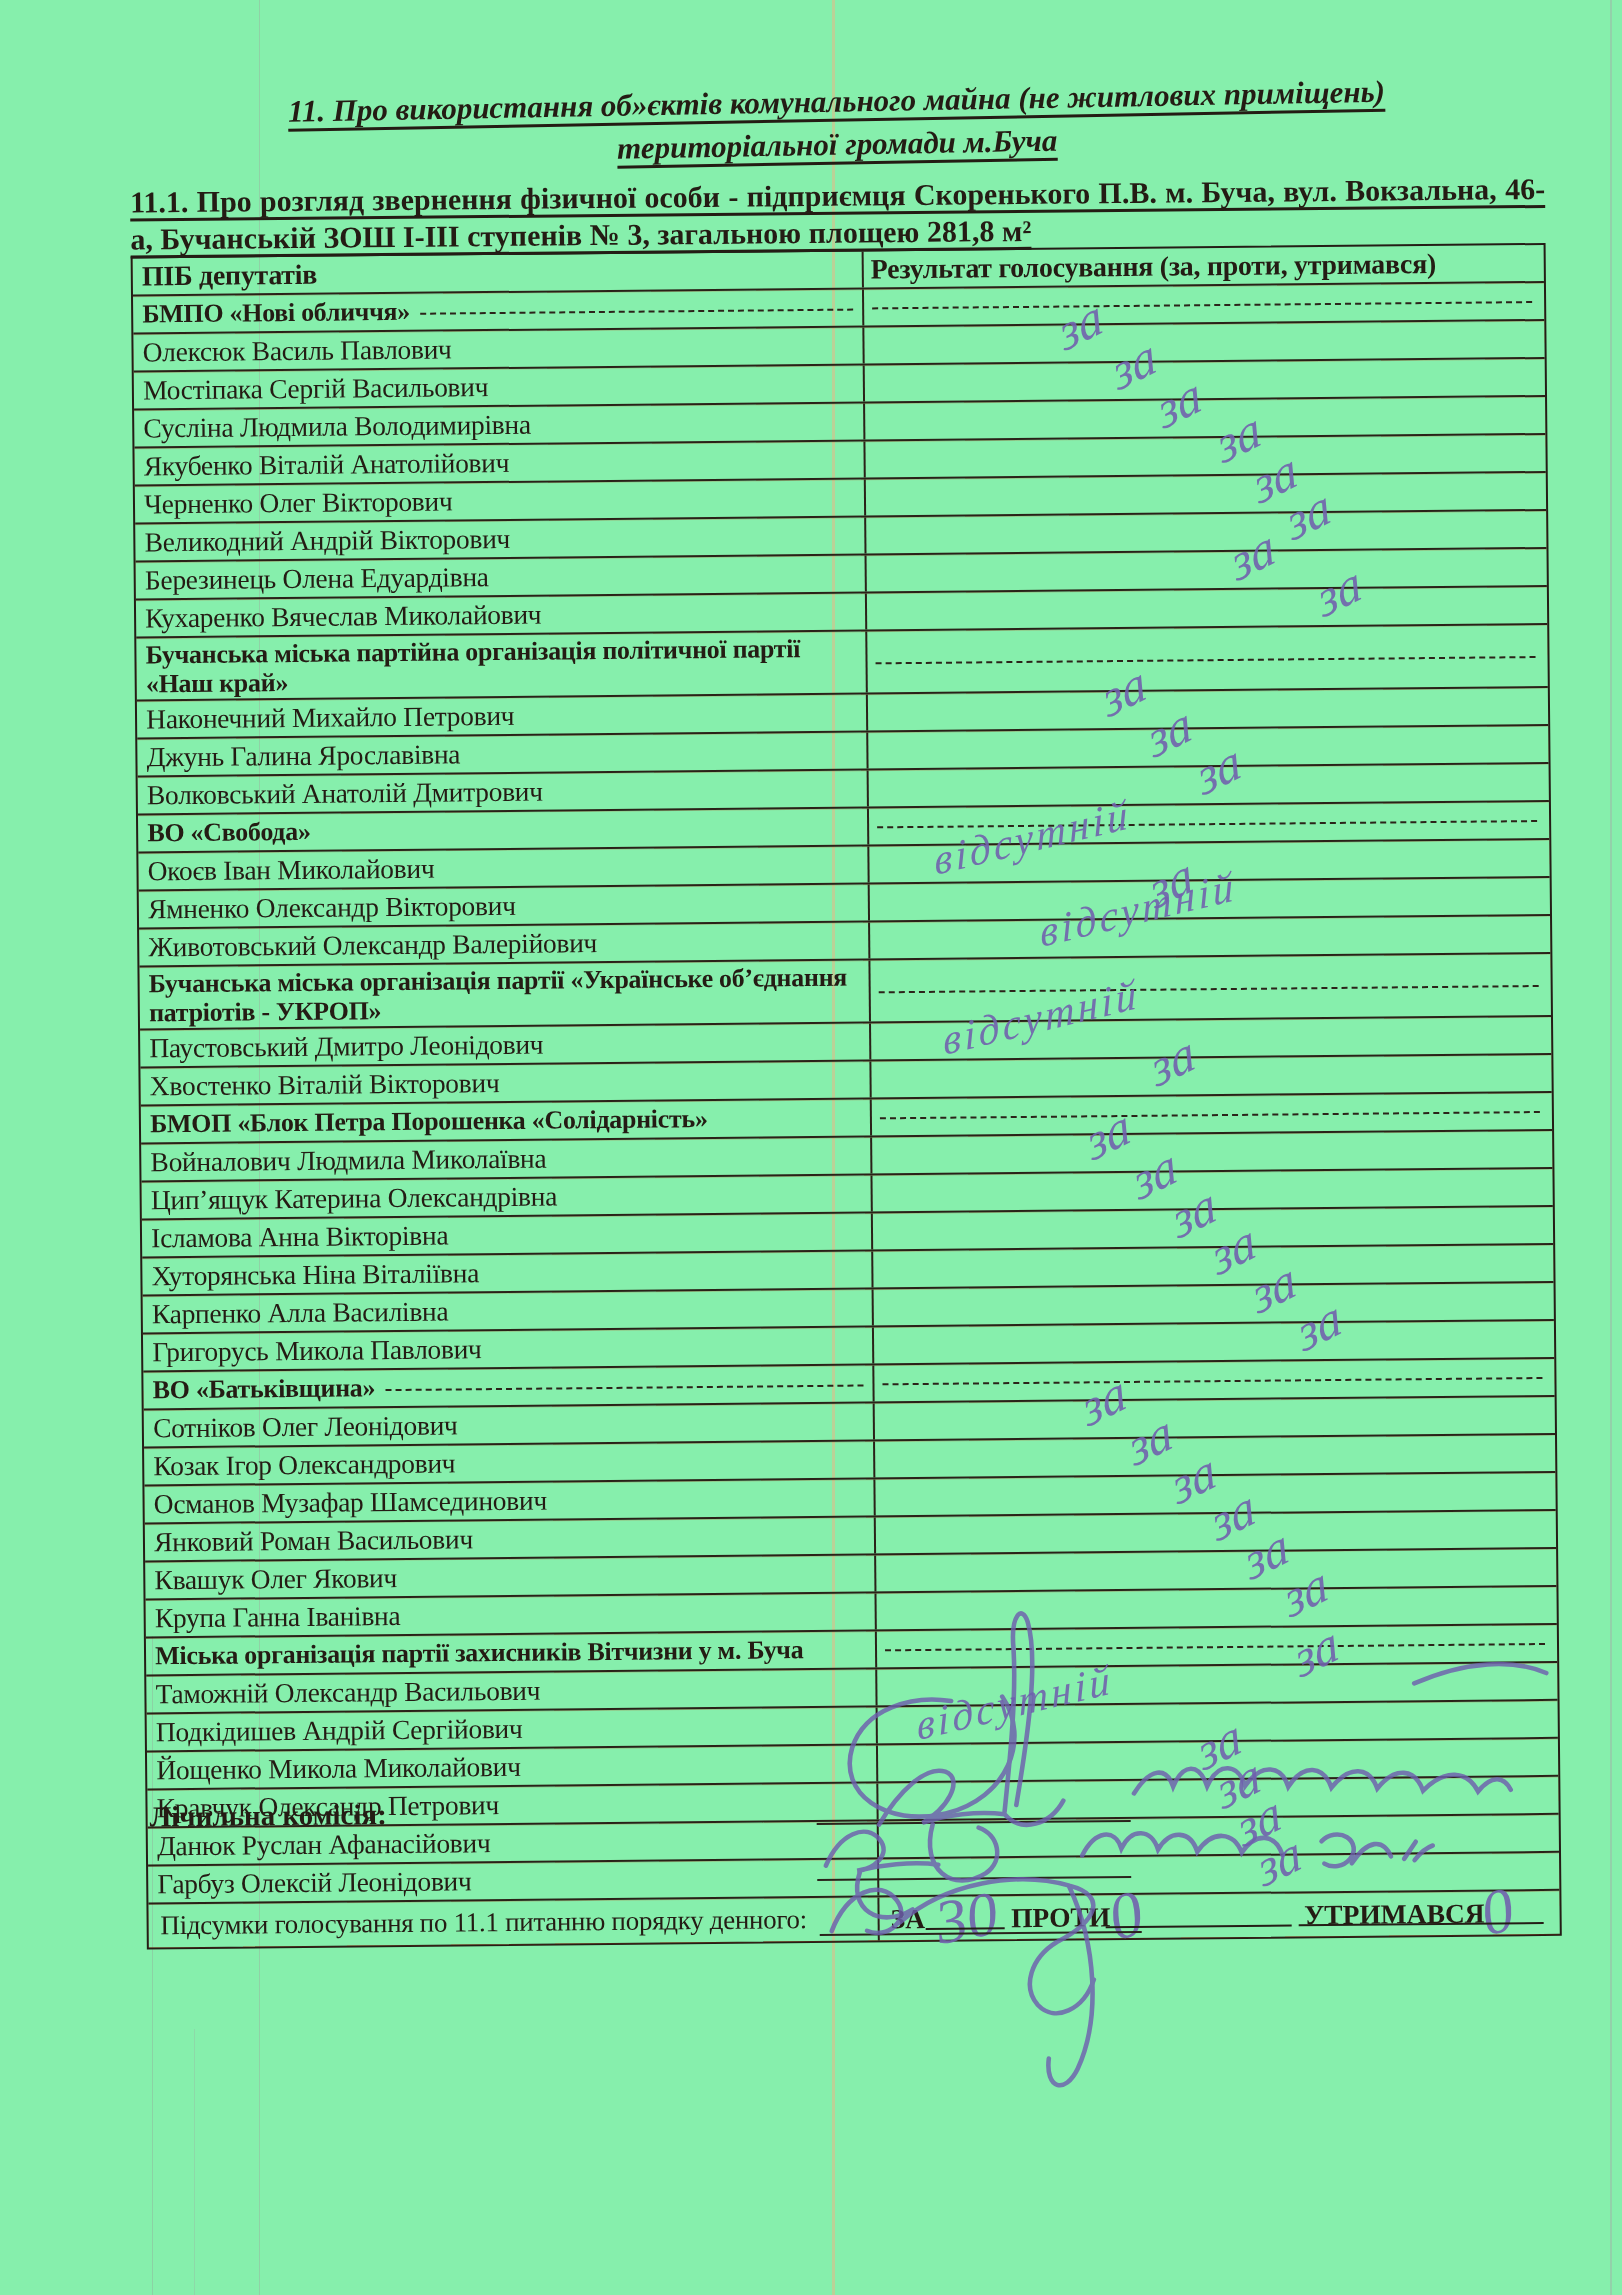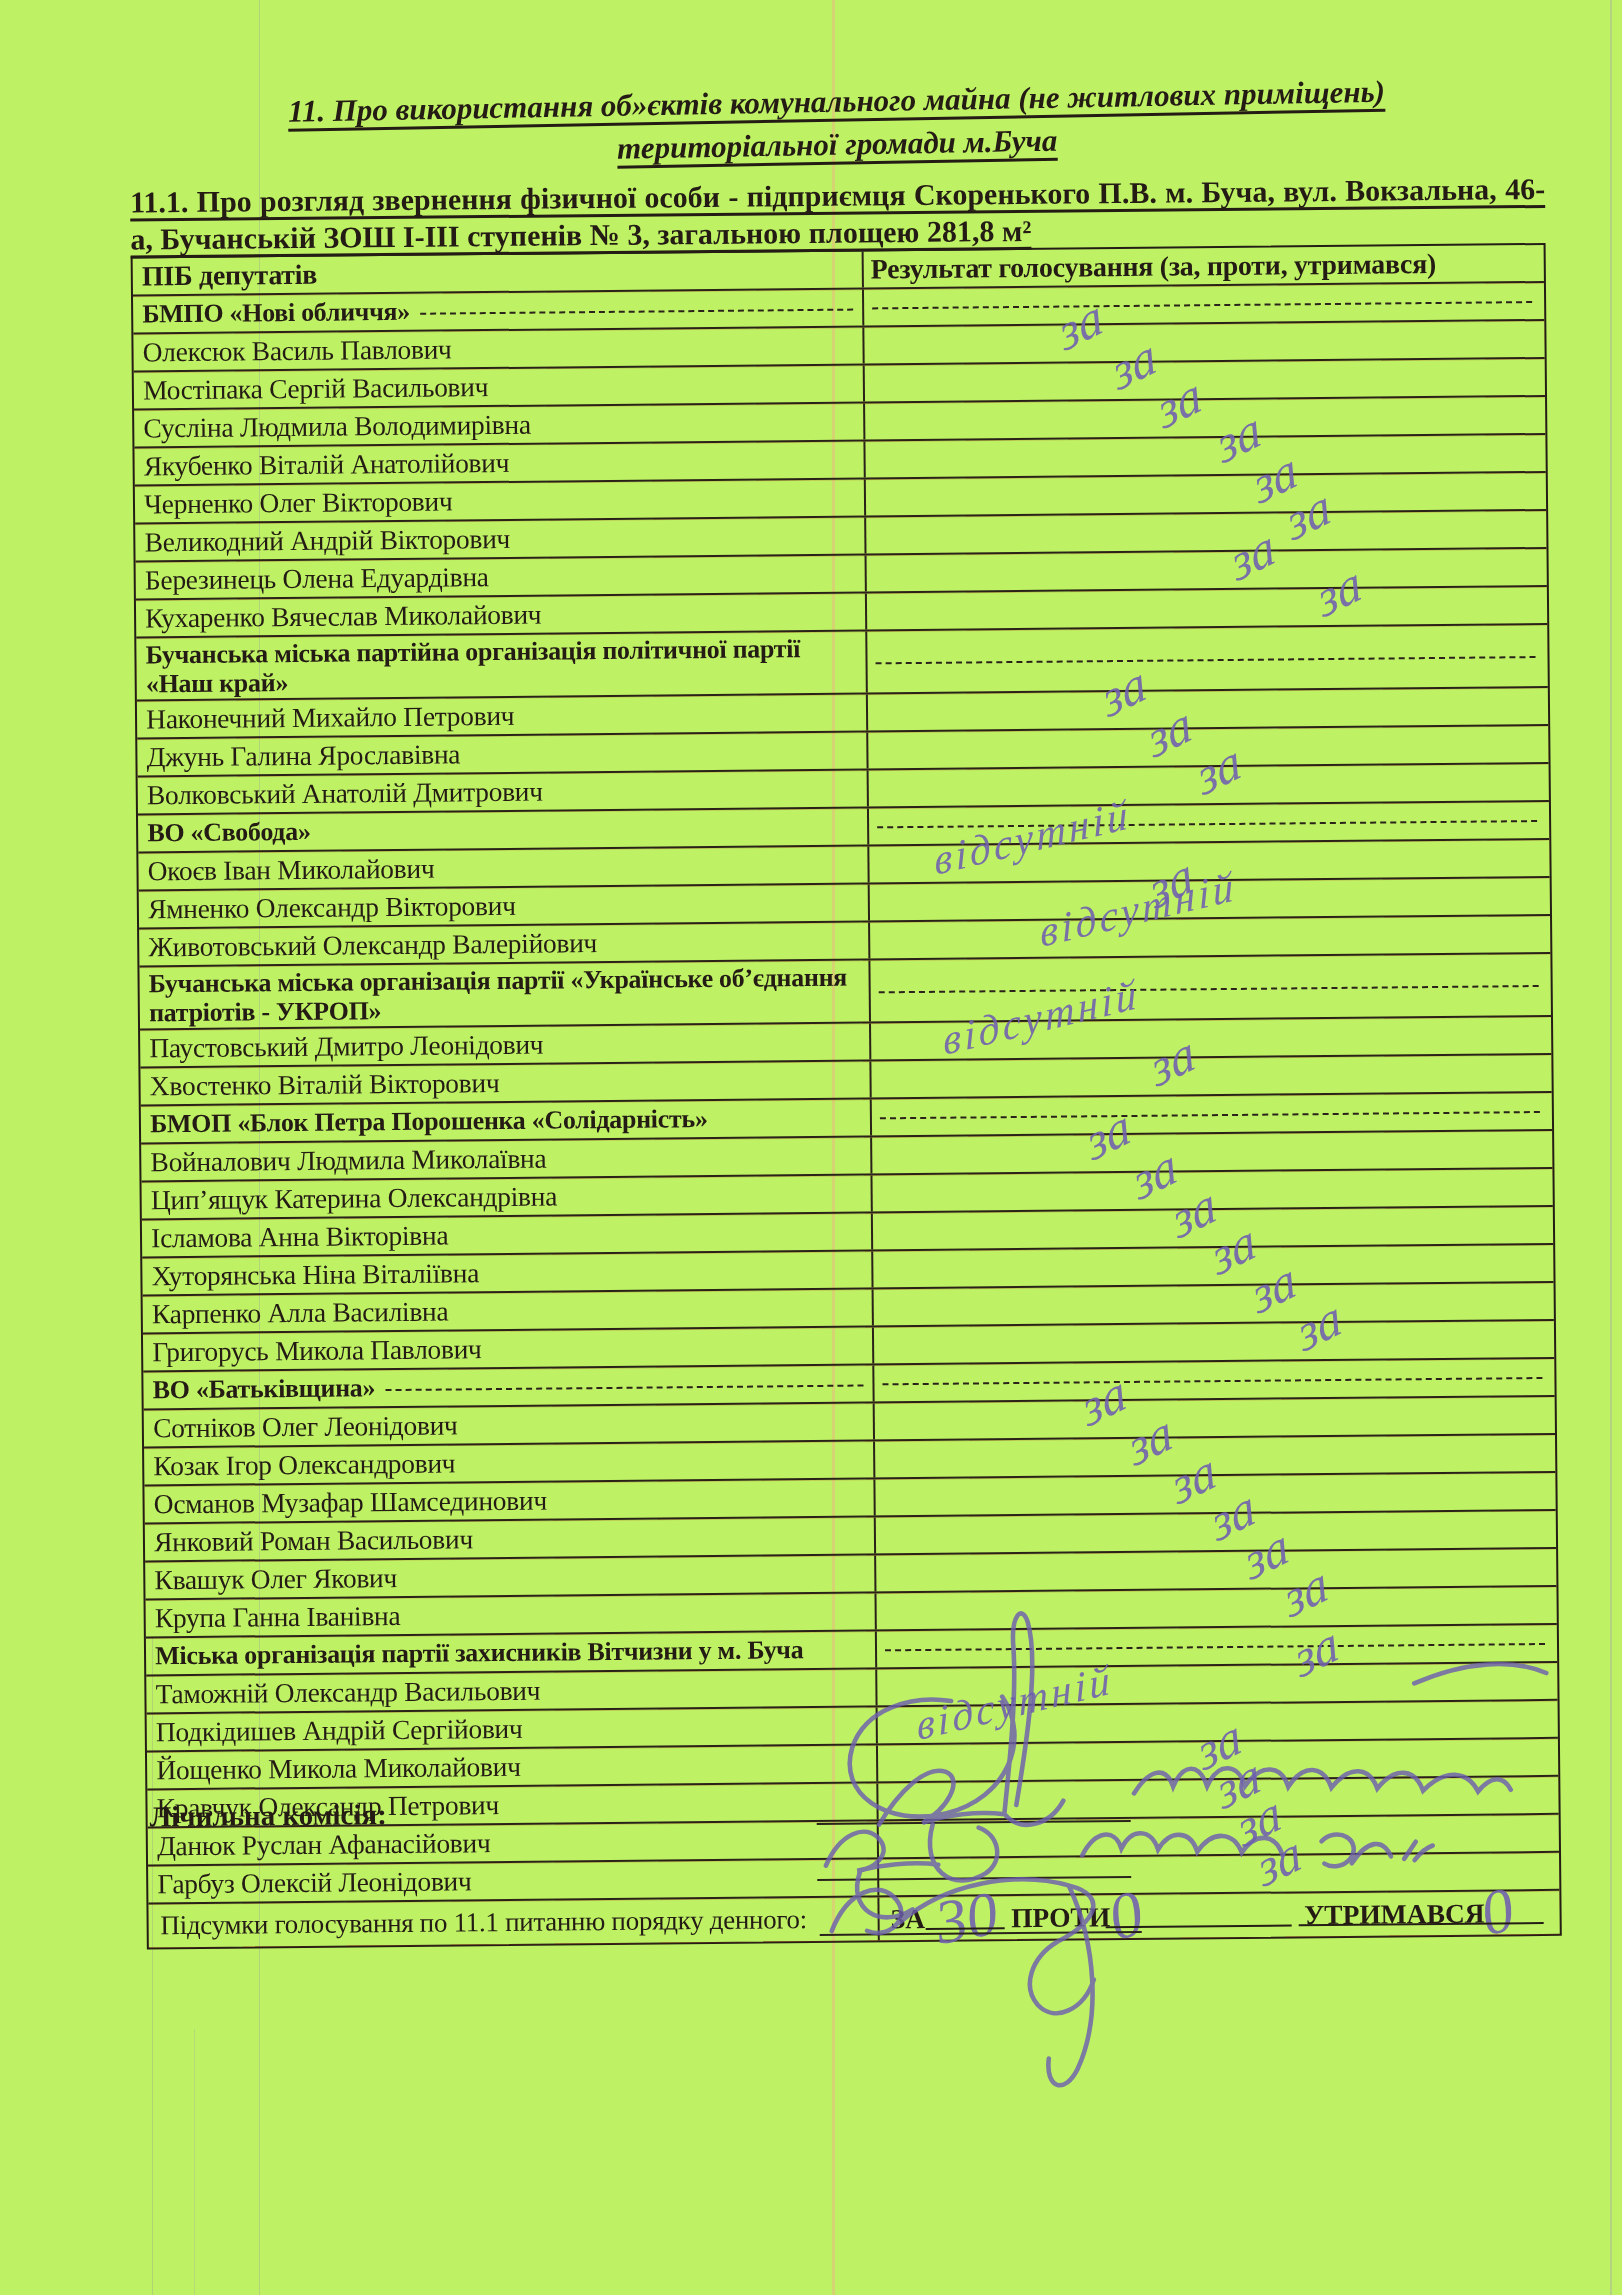--- a/index.html
+++ b/index.html
@@ -1,17 +1,17 @@
 <!DOCTYPE html>
 <html style="font-size:10.5px"><head>
 <meta charset="utf-8">
 <style>
   html,body{margin:0;padding:0;background:#e9e9e7;}
   .sheet{
-    position:relative;width:1623px;height:2295px;background:#bef264;
+    position:relative;width:1623px;height:2295px;background:#86efac;
     overflow:hidden;font-family:"Liberation Serif","DejaVu Serif",serif;color:#241c14;
   }
   .tilt{position:absolute;inset:0;transform:rotate(-0.55deg);transform-origin:50% 40%;}
   
   .vline{position:absolute;top:0;pointer-events:none;}
   
   .title-block{position:absolute;left:137px;top:80px;width:1415px;text-align:center;transform:rotate(-0.5deg);}
   .title-line{font-size:31px;font-weight:bold;font-style:italic;
     text-decoration:underline;text-decoration-thickness:2.6px;text-underline-offset:6.5px;line-height:43px;}
   .subject{position:absolute;left:137px;top:177px;width:1415px;font-size:30px;font-weight:bold;

